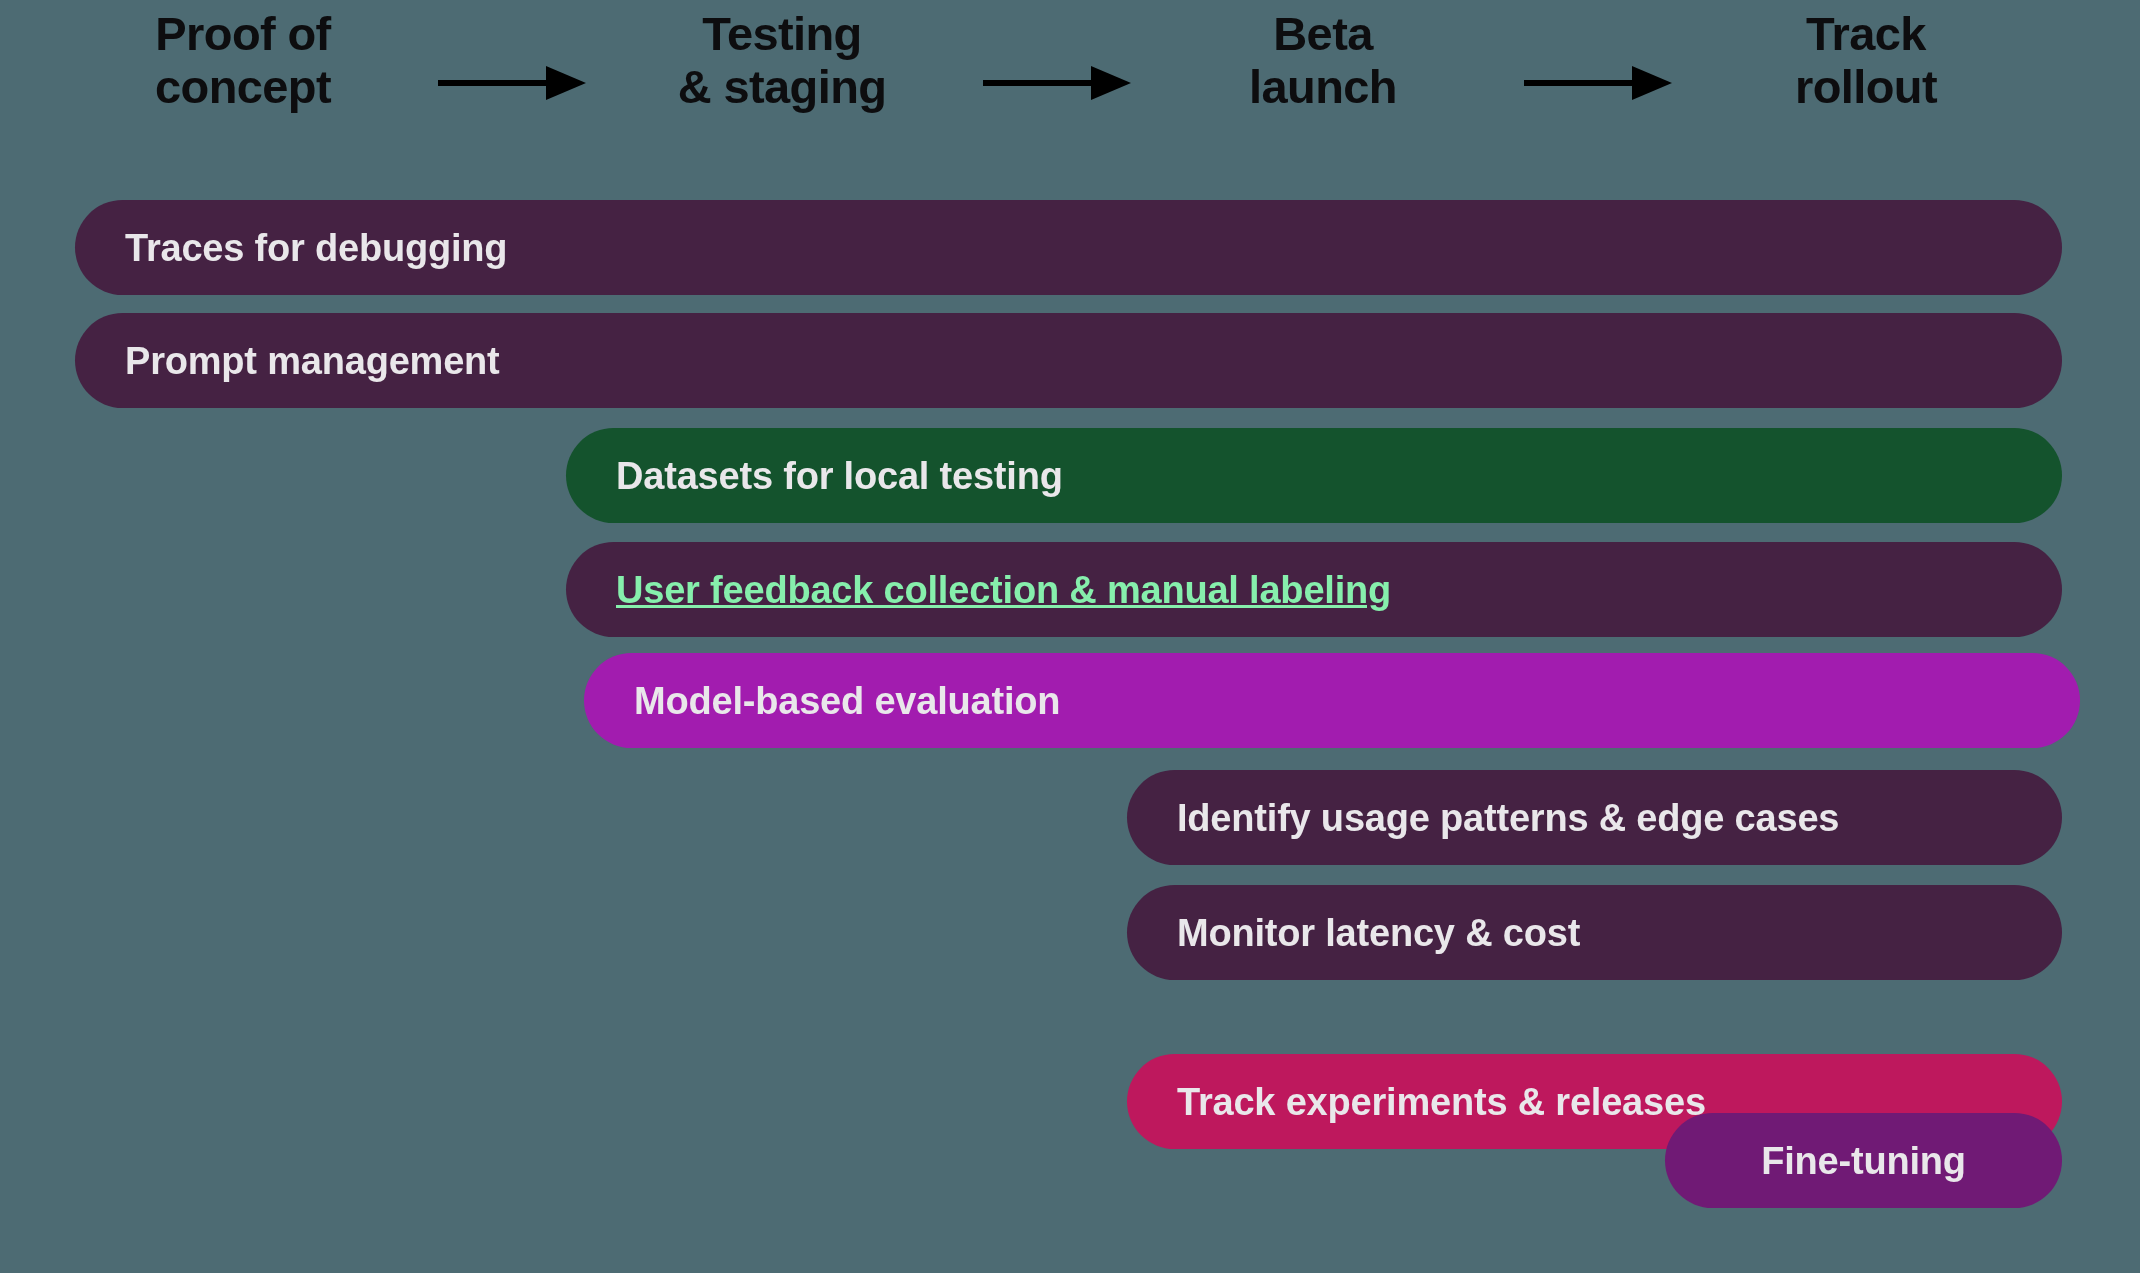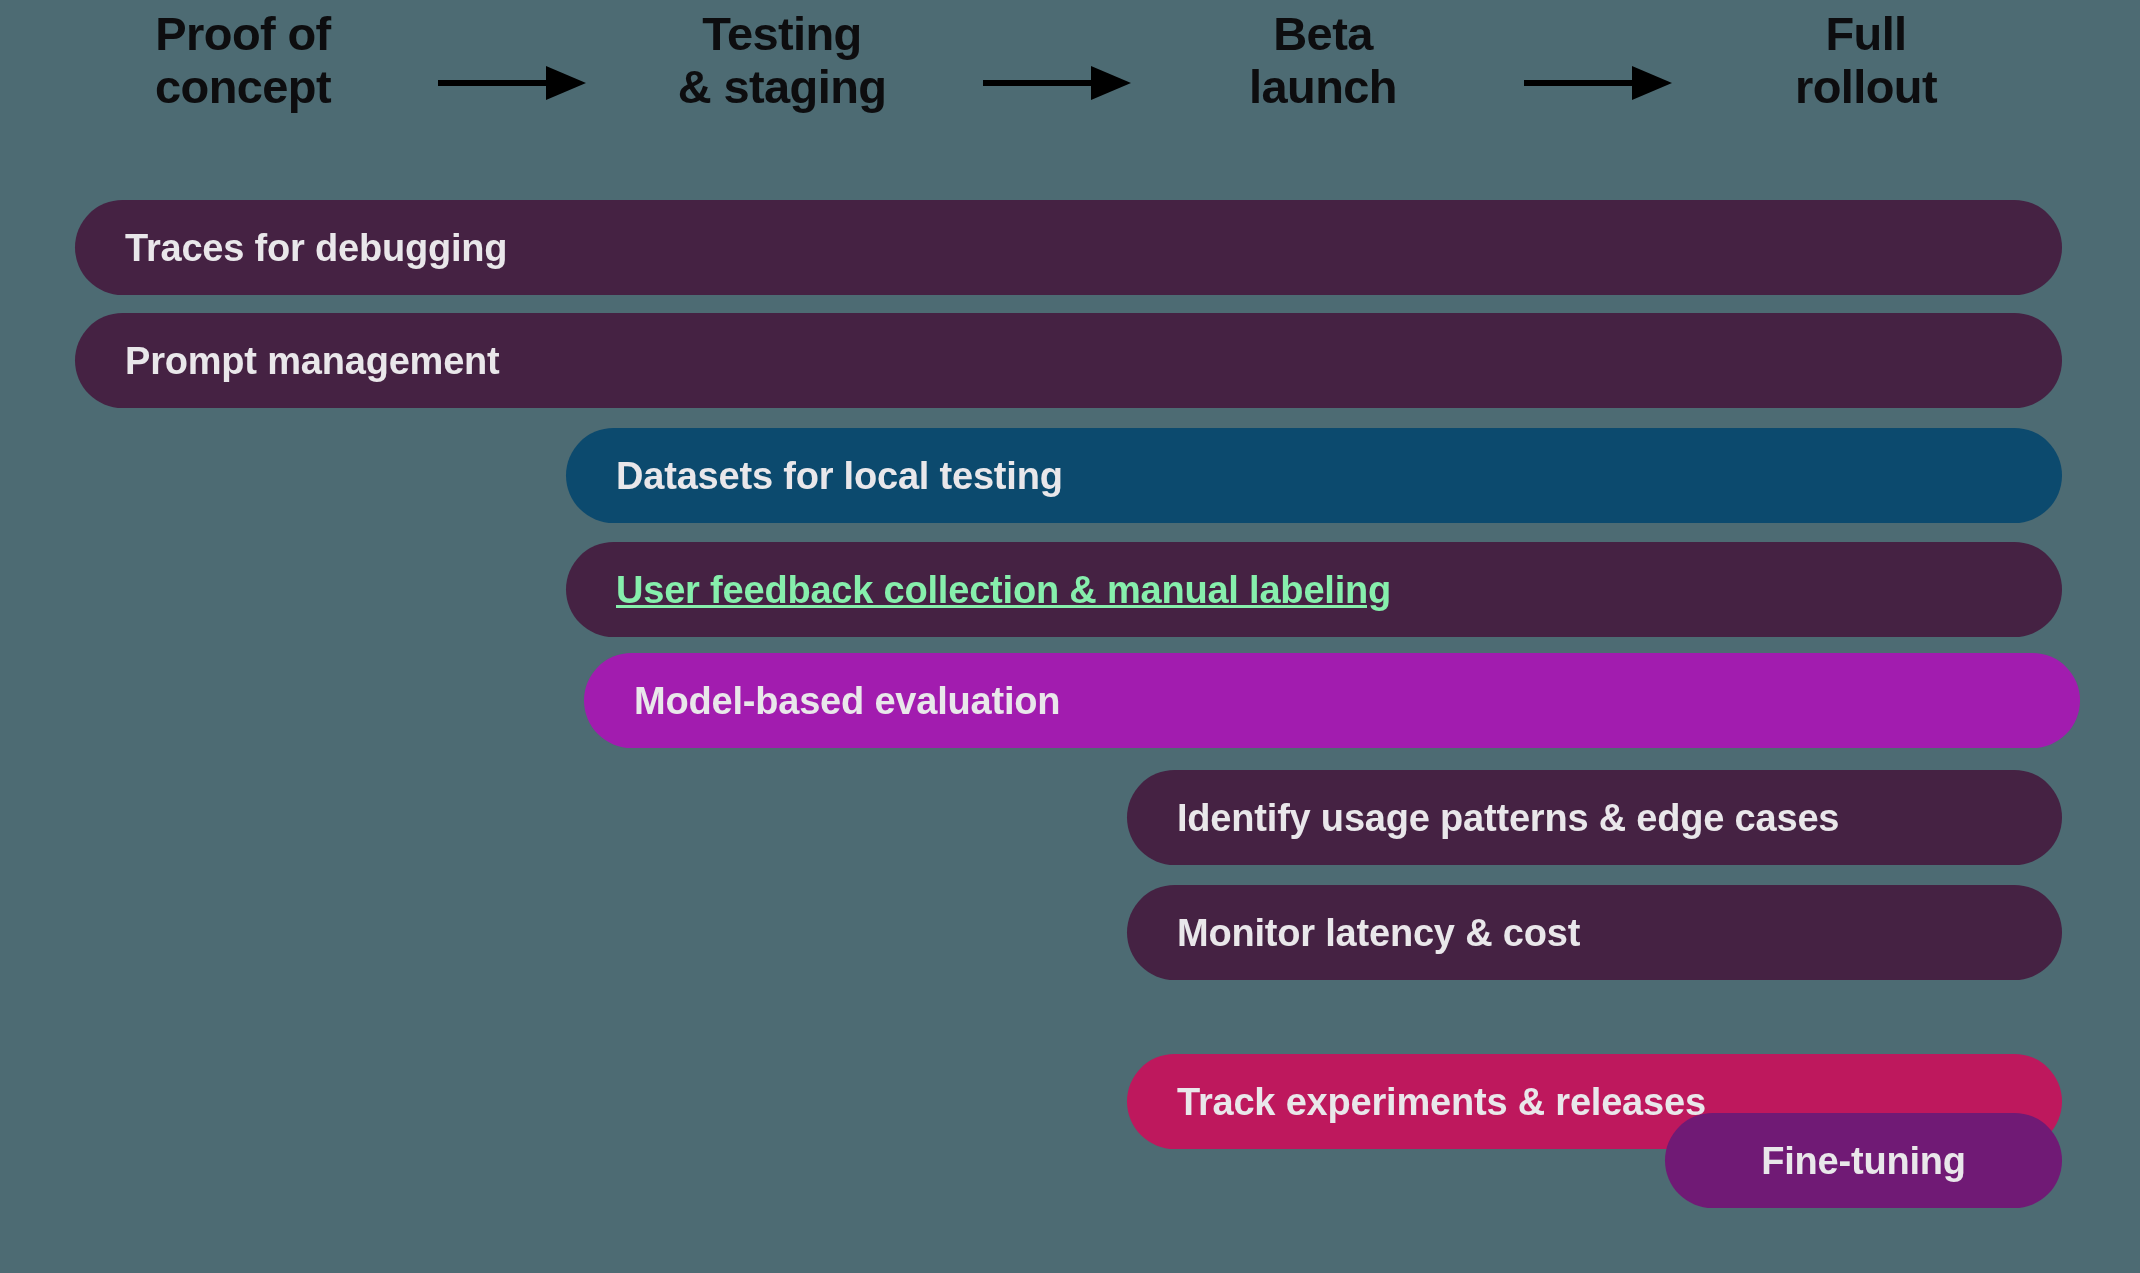--- a/index.html
+++ b/index.html
@@ -80,21 +80,21 @@
 
 <div id="canvas">
 
   <div id="stage-labels">
       <div class="stage-label" style="left: 73px; color: rgb(13, 13, 15);">Proof of
 concept</div>
       <div class="stage-label" style="left: 612px; color: rgb(13, 13, 15);">Testing
 &amp; staging</div>
       <div class="stage-label" style="left: 1153px; color: rgb(13, 13, 15);">Beta
 launch</div>
-      <div class="stage-label" style="left: 1696px; color: rgb(13, 13, 15);">Full
+      <div class="stage-label" style="left: 1696px; color: rgb(13, 13, 15);">Track
 rollout</div>
     </div>
 
   <div id="stage-arrows">
       <div class="stage-arrow" style="left: 438px;">
         <svg viewBox="0 0 150 42">
           <rect x="0" y="18" width="120" height="6" fill="#000000"></rect>
           <polygon points="108,4 148,21 108,38" fill="#000000"></polygon>
         </svg>
       </div>
@@ -112,21 +112,21 @@
       </div>
     </div>
 
   <div id="bars">
       <div class="bar align-left" style="left: 75px; top: 200px; width: 1987px; background: rgb(69, 34, 67);">
         <span class="bar-label" style="color: rgb(233, 231, 234); text-align: center;">Traces for debugging</span>
       </div>
       <div class="bar align-left" style="left: 75px; top: 313px; width: 1987px; background: rgb(69, 34, 67);">
         <span class="bar-label" style="color: rgb(233, 231, 234);">Prompt management</span>
       </div>
-      <div class="bar align-left" style="left: 566px; top: 428px; width: 1496px; background: #0c4a6e;">
+      <div class="bar align-left" style="left: 566px; top: 428px; width: 1496px; background: #14532d;">
         <span class="bar-label" style="color: rgb(233, 231, 234);">Datasets for local testing</span>
       </div>
       <div class="bar align-left" style="left: 566px; top: 542px; width: 1496px; background: rgb(69, 34, 67);">
         <span class="bar-label" style="color: #86efac; text-decoration: underline;">User feedback collection &amp; manual labeling</span>
       </div>
       <div class="bar align-left" style="left: 584px; top: 653px; width: 1496px; background: #a21caf;">
         <span class="bar-label" style="color: rgb(233, 231, 234);">Model-based evaluation</span>
       </div>
       <div class="bar align-left" style="left: 1127px; top: 770px; width: 935px; background: rgb(69, 34, 67);">
         <span class="bar-label" style="color: rgb(233, 231, 234);">Identify usage patterns &amp; edge cases</span>

